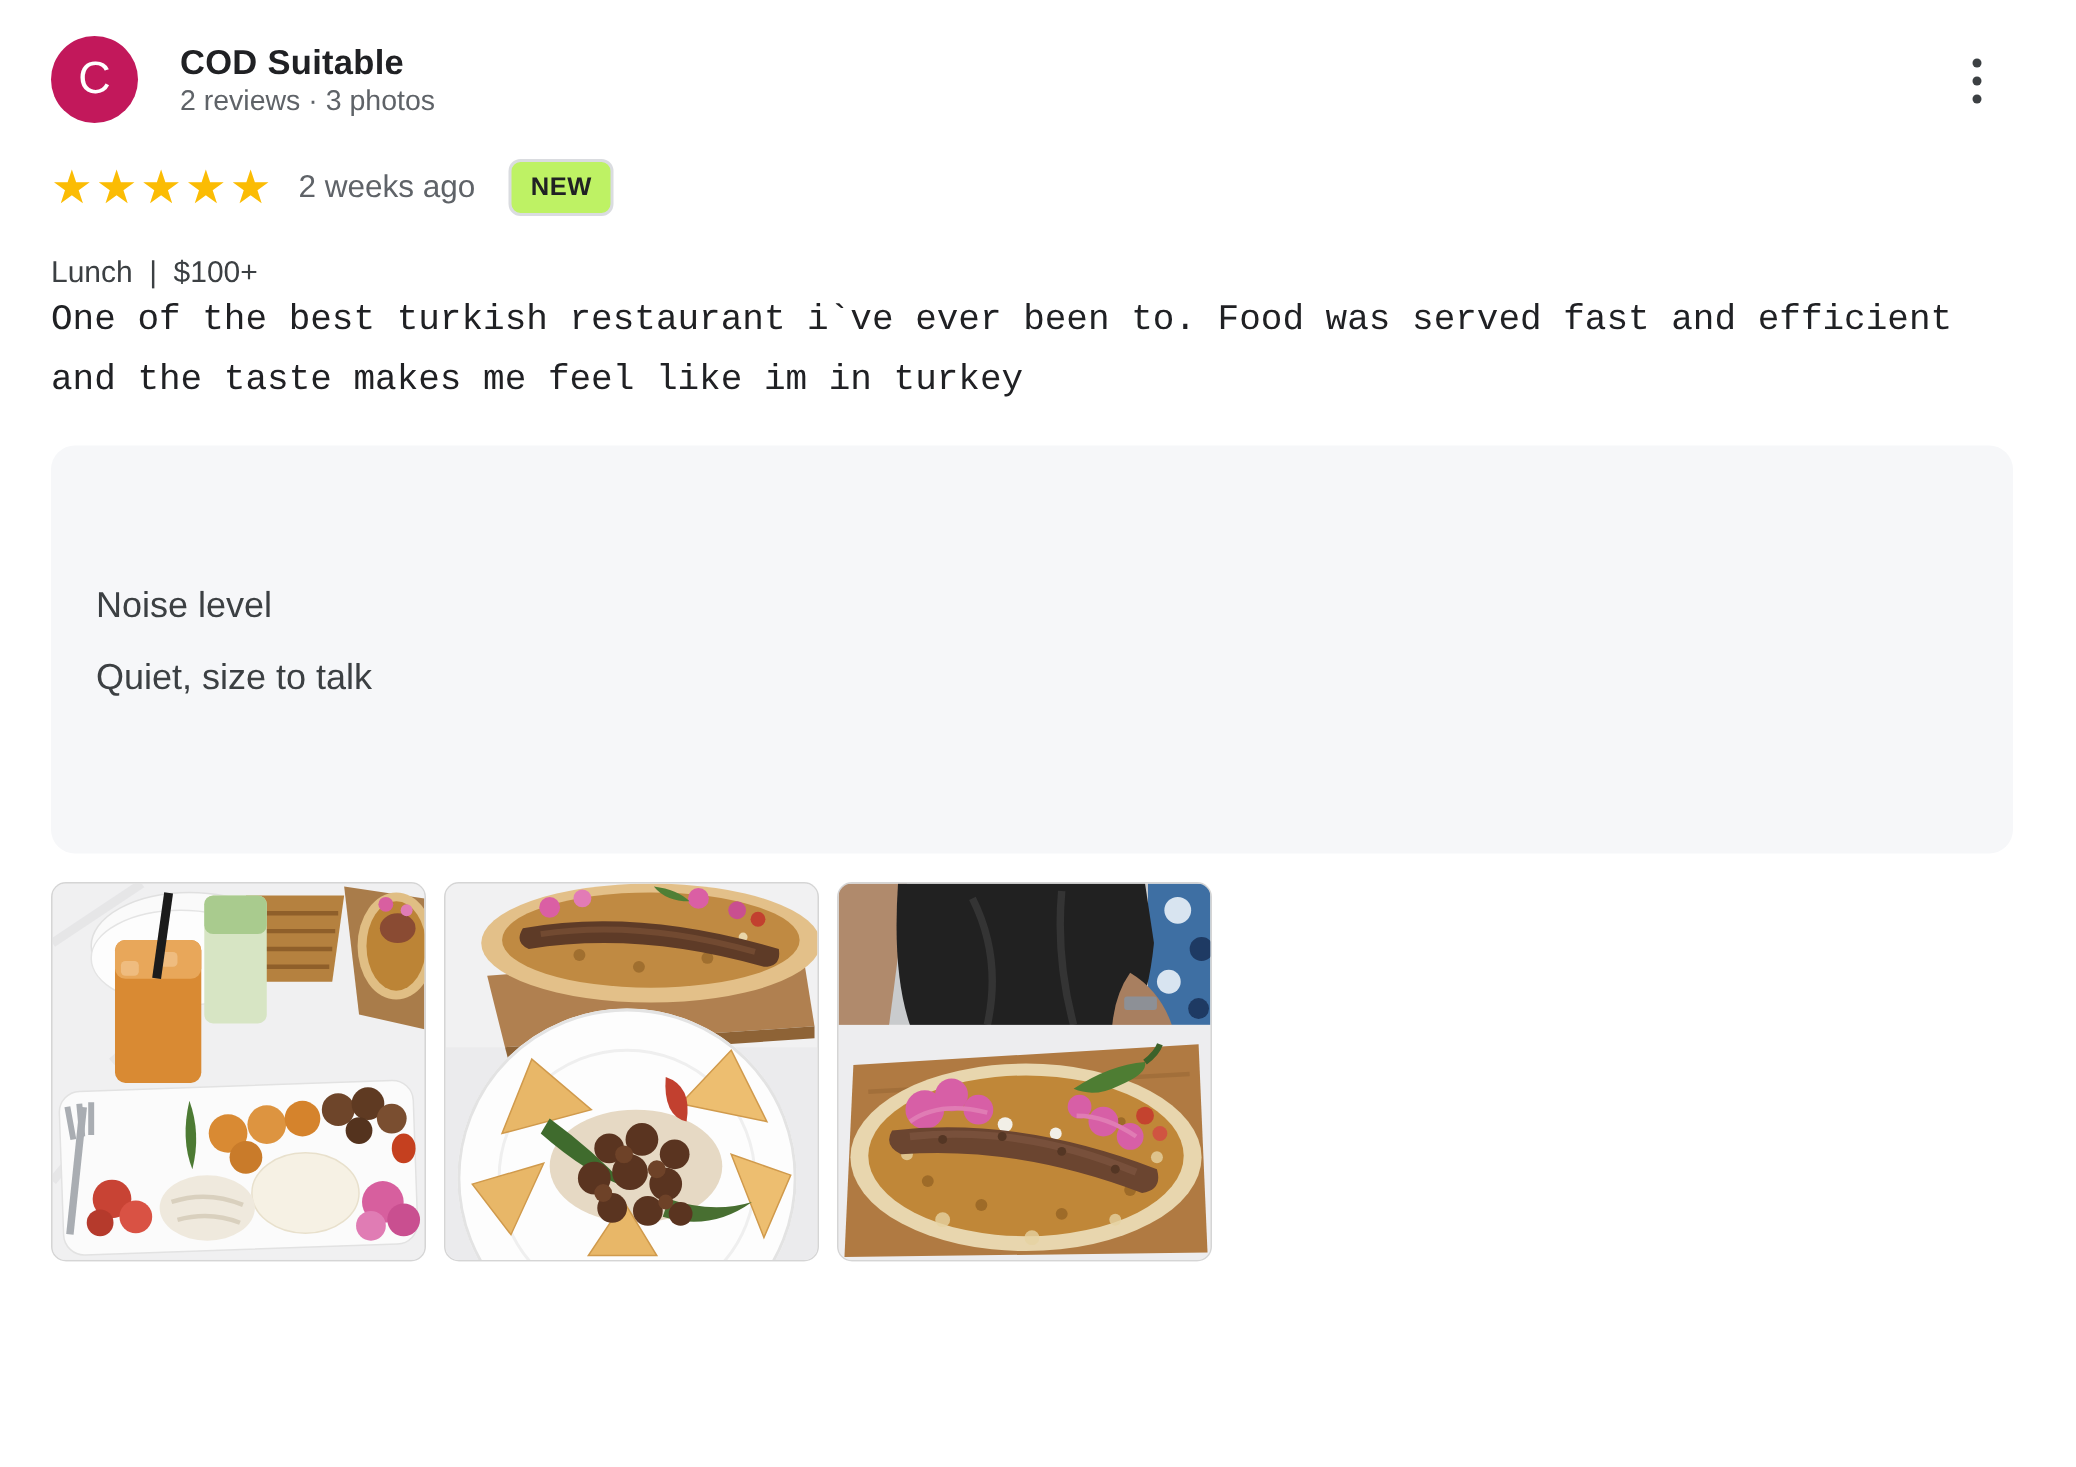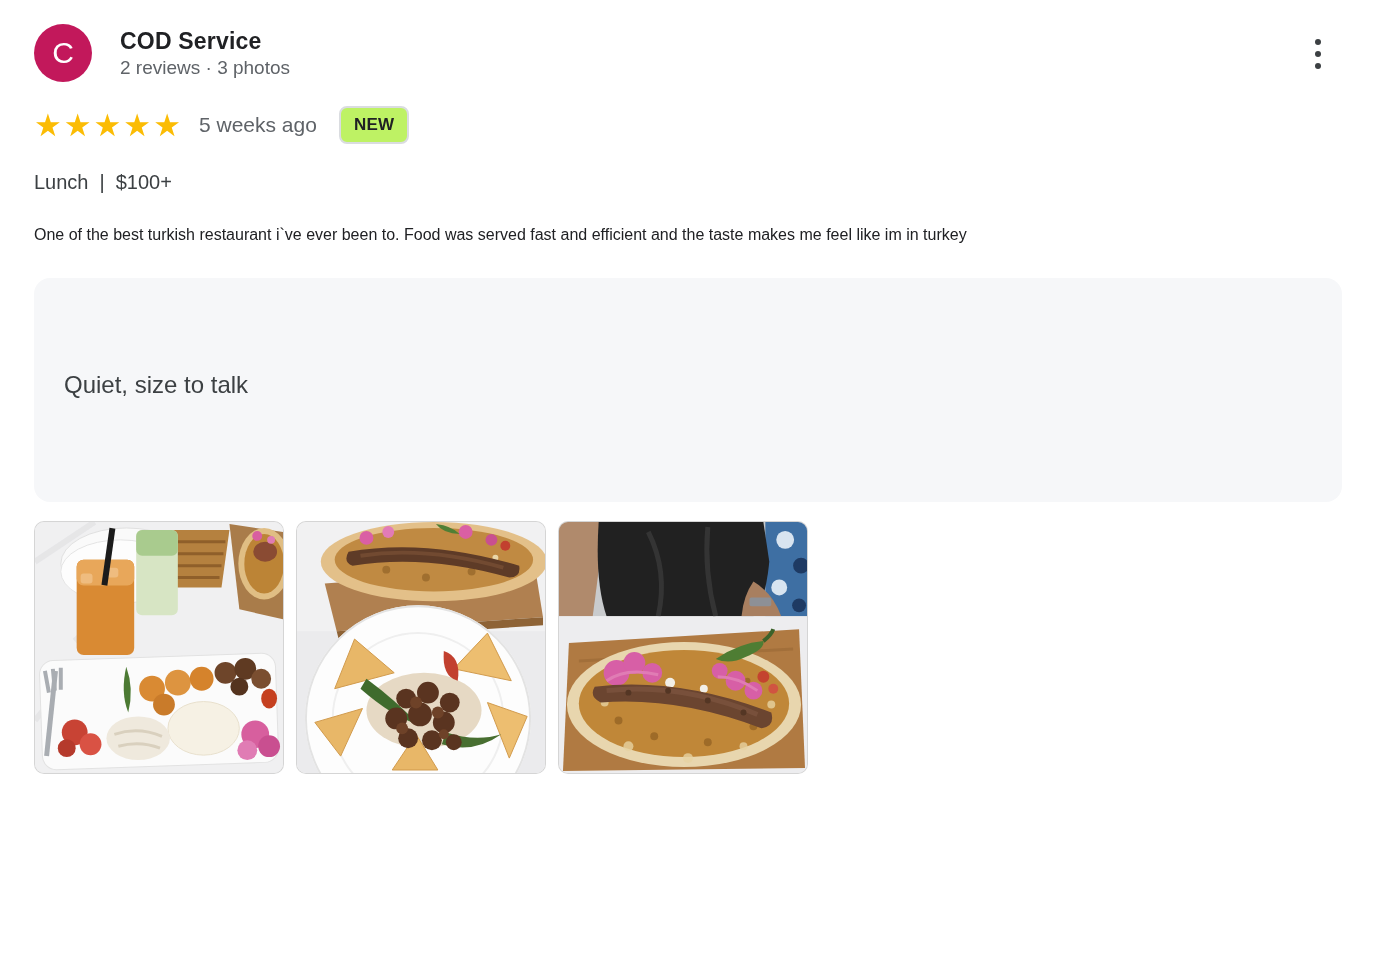--- a/index.html
+++ b/index.html
@@ -32,21 +32,21 @@
   .stars{font-family:"DejaVu Sans",sans-serif;font-size:31px;line-height:1;color:var(--star-color);letter-spacing:2px;}
   .time-ago{font-size:21px;color:var(--secondary-text);margin-left:16px;}
   .new-badge{margin-left:22px;font-size:17px;font-weight:700;color:var(--primary-text);
              border:2px solid var(--badge-border);border-radius:8px;padding:7px 13px;letter-spacing:.3px;background:#bef264;}
 
   
   .visit-row{margin-top:24px;font-size:20px;color:var(--box-text);}
   .visit-row .sep{margin:0 11px;color:var(--box-text);}
 
   
-  .review-text{margin-top:21px;font-size:16px;line-height:40px;color:var(--primary-text);max-width:1280px;}
+  .review-text{font-size:24px;line-height:40px;color:var(--primary-text);max-width:1280px;font-family:Liberation Mono, monospace;}
 
   
   .details-box{margin-top:23px;width:1308px;background:var(--box-bg);border-radius:16px;
                padding:36px 30px 46px 30px;color:var(--box-text);}
   .scores-line{font-size:24px;line-height:30px;white-space:pre-wrap;}
   .detail-section{margin-top:47px;font-size:24px;line-height:48px;}
   .detail-section .title,.detail-section .value{display:block;}
 
   
   .photos{display:flex;gap:12px;margin-top:19px;}
@@ -57,44 +57,45 @@
 </head>
 <body>
 
 <div class="card">
 
   <div class="header">
     <div class="avatar">
       <span>C</span>
     </div>
     <div>
-      <div class="author-name">COD Service</div>
+      <div class="author-name">COD Suitable</div>
       <div class="author-meta">2 reviews · 3 photos</div>
     </div>
     <button class="kebab" aria-label="More options">
       <i></i>
       <i></i>
       <i></i>
     </button>
   </div>
 
   <div class="rating-row">
     <span class="stars">★★★★★</span>
-    <span class="time-ago">5 weeks ago</span>
+    <span class="time-ago">2 weeks ago</span>
     <span class="new-badge">NEW</span>
   </div>
 
   <div class="visit-row">
     <span>Lunch</span><span class="sep">|</span><span>$100+</span>
   </div>
 
   <p class="review-text">One of the best turkish restaurant i`ve ever been to. Food was served fast and efficient and the taste makes me feel like im in turkey</p>
 
   <div class="details-box">
     <div class="detail-section">
+      <span class="title">Noise level</span>
       <span class="value">Quiet, size to talk</span>
     </div>
     <div class="detail-section">
     </div>
   </div>
 
   <div class="photos">
 
     <button class="photo" aria-label="Kebab platter with rice, salads, iced drinks and bread basket on marble table">
       <svg viewBox="0 0 250 253" xmlns="http://www.w3.org/2000/svg">

